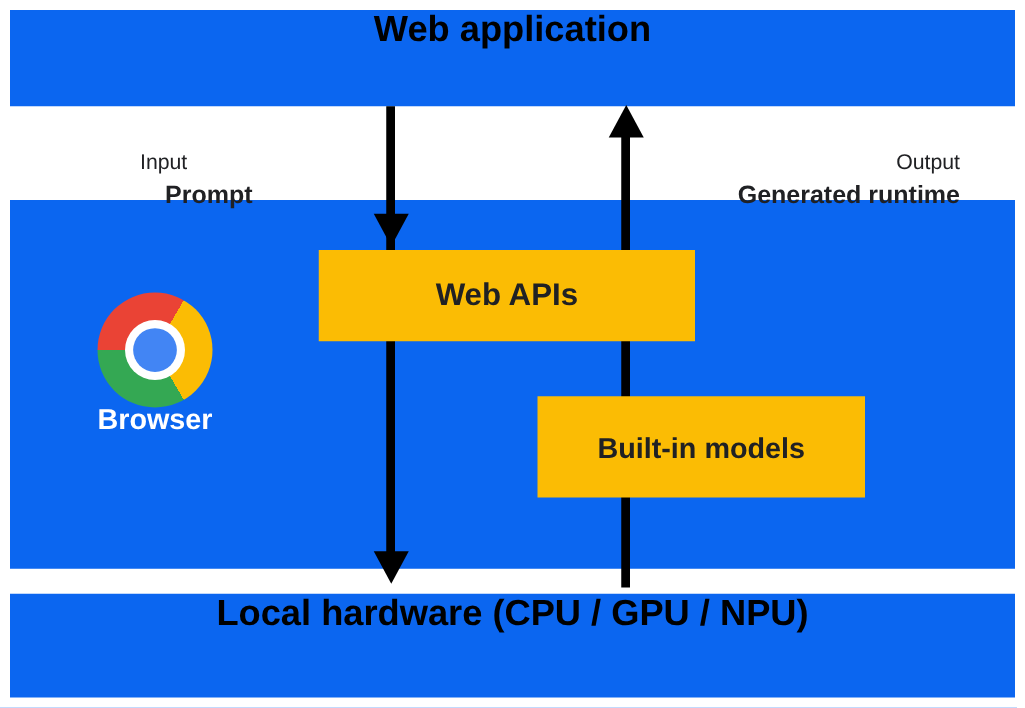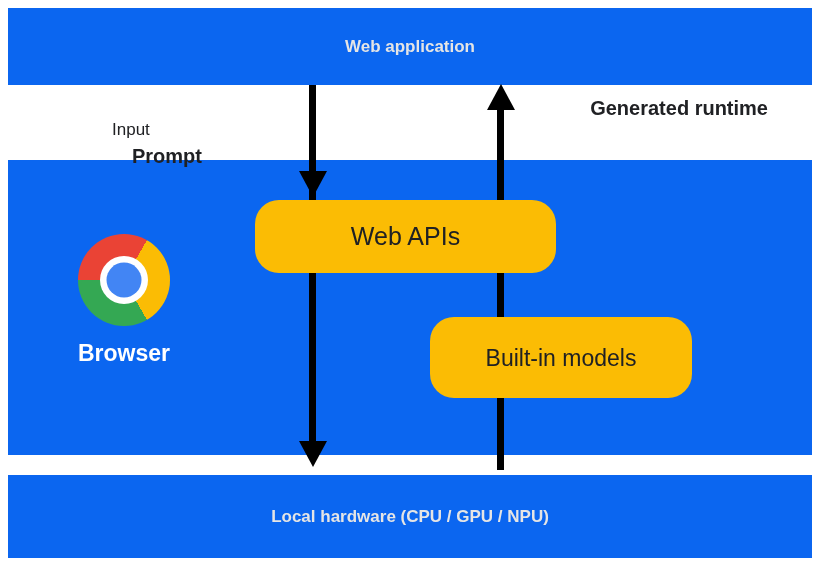--- a/index.html
+++ b/index.html
@@ -4,36 +4,36 @@
 <style>
   :root{
     --blue:#0b66f0; --yellow:#fbbc04; --dark:#202124; --arrow:#000000;
     --chrome_red:#ea4335; --chrome_yellow:#fbbc04; --chrome_green:#34a853; --chrome_blue:#4285f4;
   }
   *{box-sizing:border-box; margin:0; padding:0;}
   body{background:#ffffff; font-family:"Liberation Sans", sans-serif;}
   .canvas{position:relative; width:820px; height:566px; background:#ffffff; overflow:hidden;}
 
   .bar{position:absolute; left:8px; width:804px; background:var(--blue);
-       display:flex; align-items:center; justify-content:center;
-       color:#e5e5e5; font-weight:700; font-size:17px;}
+       display:flex; justify-content:center;
+       color:#000000; font-weight:700; font-size:29px;}
   .top-bar{top:8px; height:77px;}
   .bottom-bar{top:475px; height:83px;}
 
   .mid-box{position:absolute; left:8px; top:160px; width:804px; height:295px; background:var(--blue); z-index:0;}
 
   .io-label{position:absolute; top:94px; color:var(--dark); z-index:1;}
   .io-label .io-title{font-size:17px; font-weight:400; line-height:24px;margin-top:24px;}
   .io-label .io-value{font-size:20px; font-weight:700; line-height:28px;margin-left:20px;}
   .io-input{left:112px; text-align:left;}
   .io-output{right:52px; text-align:right;}
 
   .yellow-box{position:absolute; background:var(--yellow); color:var(--dark);
       display:flex; flex-direction:column; align-items:center; justify-content:center;
-      font-weight:400; z-index:2; text-align:left;border-radius:24px;}
+      font-weight:700; z-index:2; text-align:left;}
   .web-apis{left:255px; top:200px; width:301px; height:73px; font-size:25px;}
   .builtin{left:430px; top:317px; width:262px; height:81px; font-size:23px; line-height:30px;}
 
   .arrow-shaft{position:absolute; width:7px; background:var(--arrow); z-index:1;}
   .shaft-down{left:309px; top:85px; height:365px;}
   .shaft-up{left:497px; top:95px; height:375px;}
   .arrow-head{position:absolute; width:0; height:0; z-index:1;
       border-left:14px solid transparent; border-right:14px solid transparent;}
   .head-down{border-top:26px solid var(--arrow);}
   .head-up{border-bottom:26px solid var(--arrow);}
@@ -44,37 +44,38 @@
   .chrome-logo{position:absolute; left:78px; top:234px; width:92px; height:92px; z-index:2;}
   .chrome-outer{position:absolute; inset:0; border-radius:50%;
       background:conic-gradient(from 30deg,
         var(--chrome_yellow) 0deg 120deg,
         var(--chrome_green) 120deg 240deg,
         var(--chrome_red) 240deg 360deg);}
   .chrome-white{position:absolute; left:50%; top:50%; width:48px; height:48px;
       transform:translate(-50%,-50%); border-radius:50%; background:#ffffff;}
   .chrome-blue{position:absolute; left:50%; top:50%; width:35px; height:35px;
       transform:translate(-50%,-50%); border-radius:50%; background:var(--chrome_blue);}
-  .browser-label{position:absolute; left:44px; top:340px; width:160px; text-align:center;
+  .browser-label{position:absolute; left:44px; top:322px; width:160px; text-align:center;
       color:#ffffff; font-weight:700; font-size:23px; z-index:2;}
 </style>
 </head>
 <body>
 
 <div class="canvas">
 
   <div class="bar top-bar">
     <span>Web application</span>
   </div>
 
   <div class="io-label io-input">
     <div class="io-title">Input</div>
     <div class="io-value">Prompt</div>
   </div>
   <div class="io-label io-output">
+    <div class="io-title">Output</div>
     <div class="io-value">Generated runtime</div>
   </div>
 
   <div class="mid-box"></div>
 
   <div class="arrow-shaft shaft-down"></div>
   <div class="arrow-head head-down head-down-mid"></div>
   <div class="arrow-head head-down head-down-end"></div>
 
   <div class="arrow-shaft shaft-up"></div>

